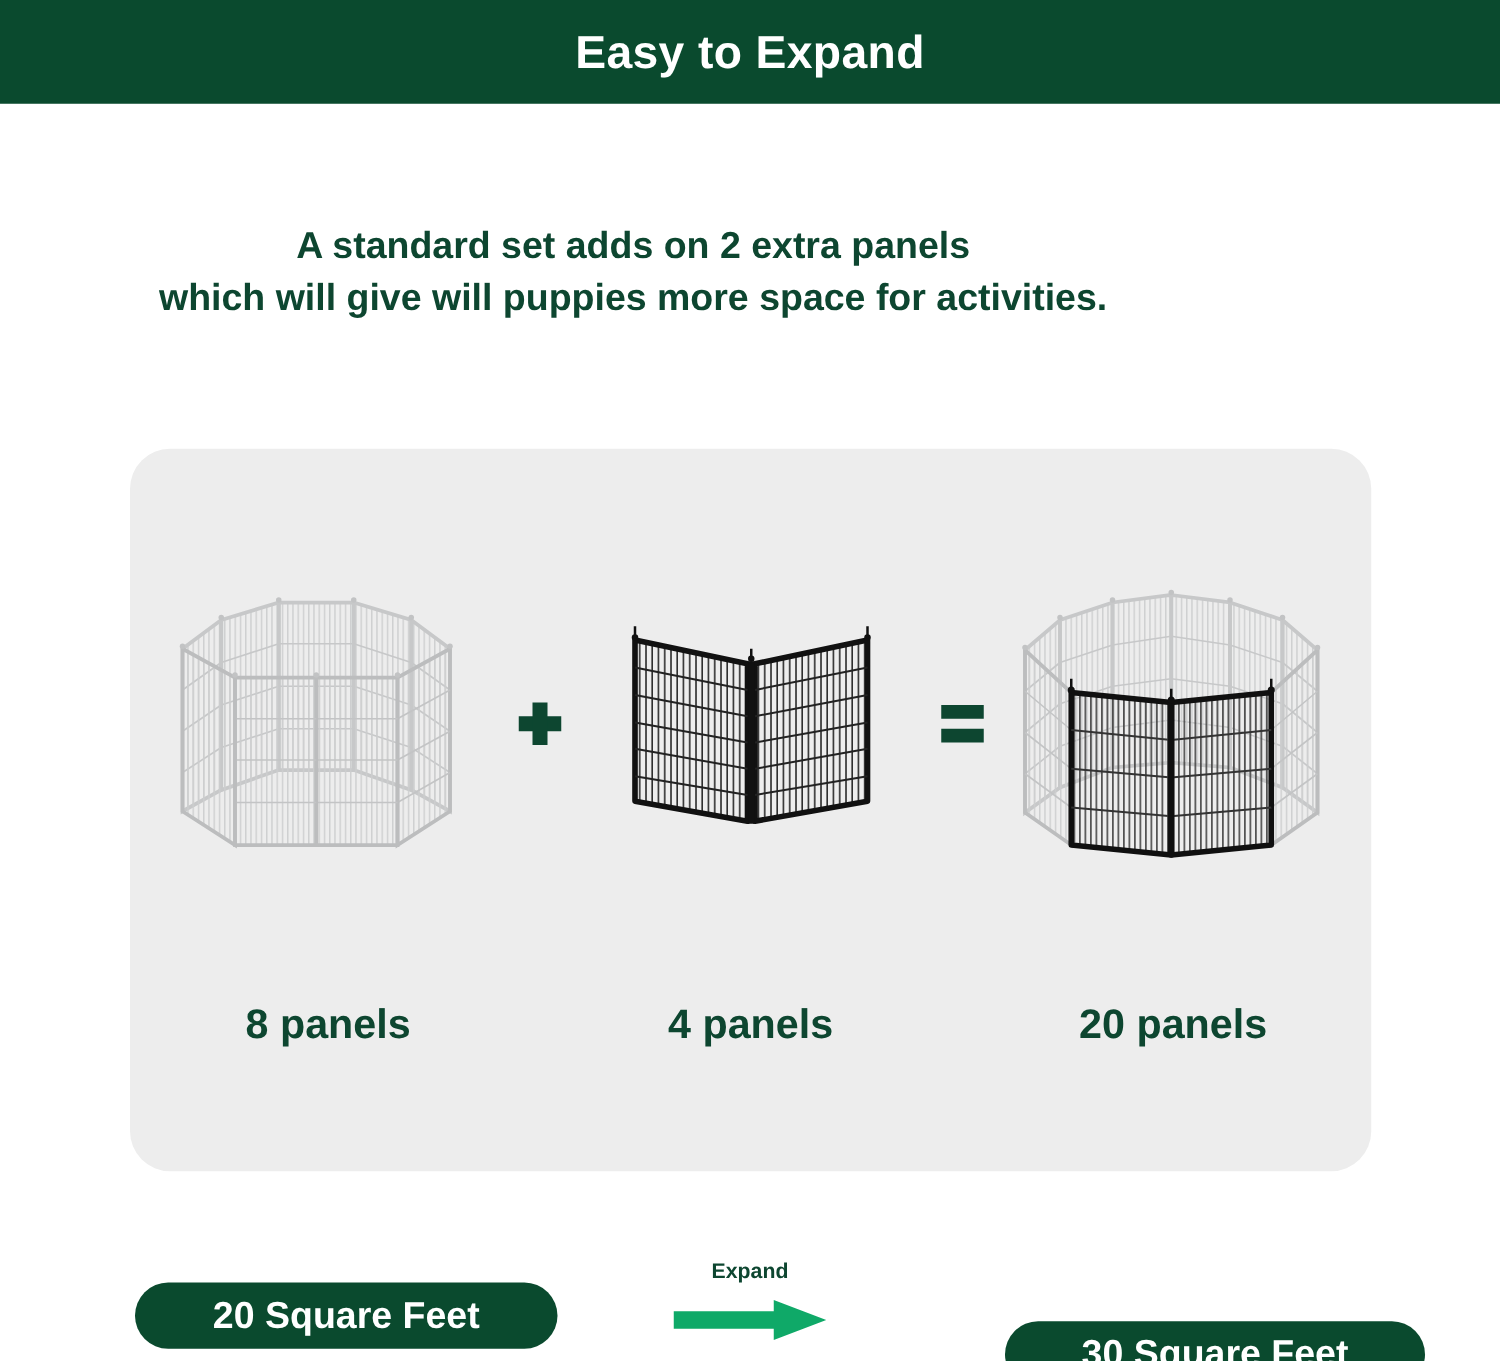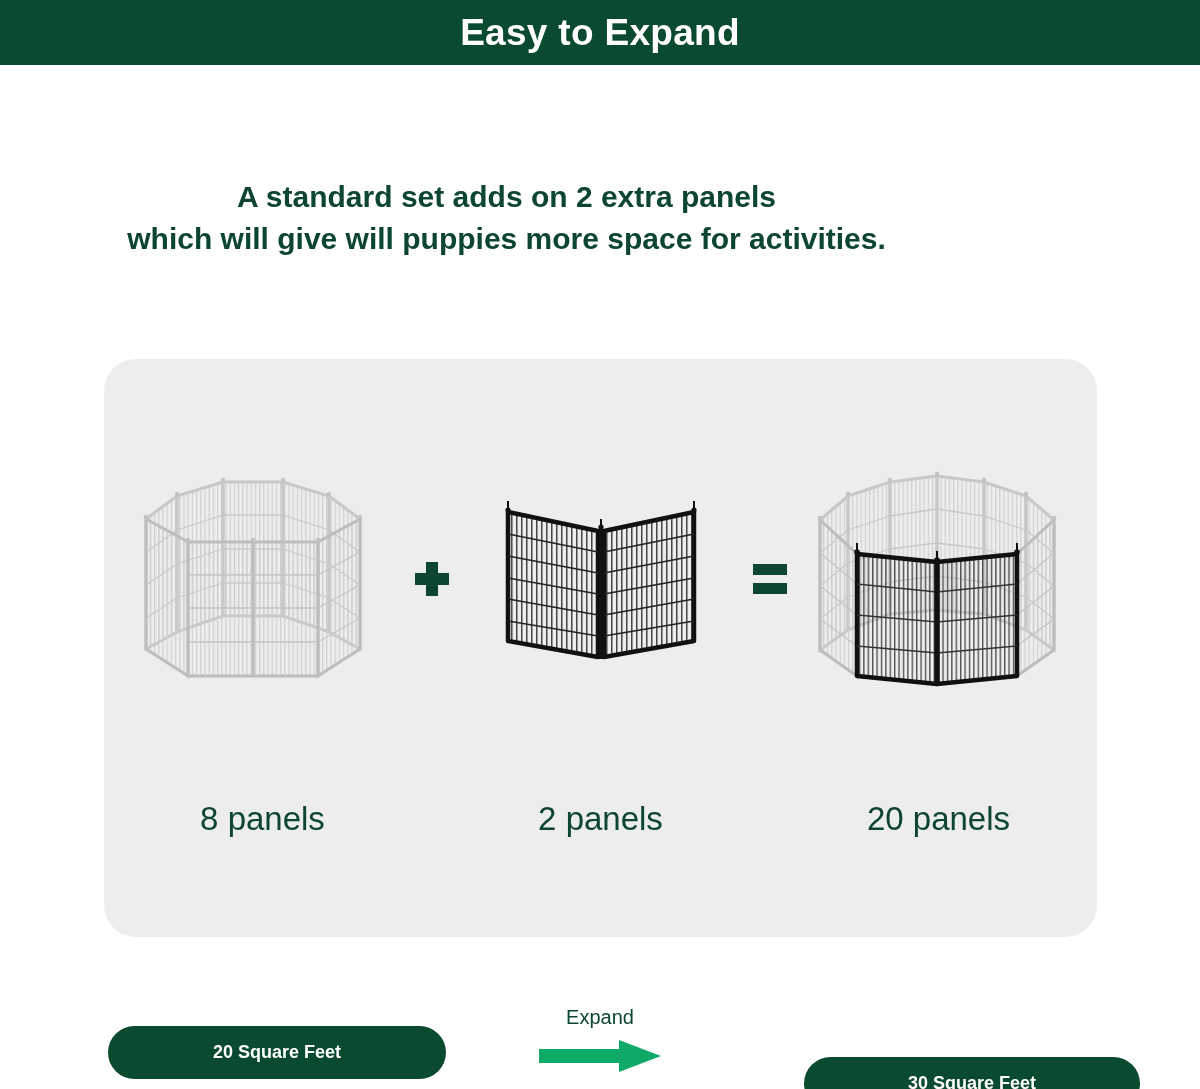--- a/index.html
+++ b/index.html
@@ -18,21 +18,21 @@
     height: 1089px;
     background: #ffffff;
   }
 
   
   .header-banner {
     position: absolute;
     left: 0;
     top: 0;
     width: 1200px;
-    height: 65px;
+    height: 83px;
     background: #0a4a2e;
     display: flex;
     align-items: center;
     justify-content: center;
   }
   .header-title {
     color: #ffffff;
     font-size: 37px;
     font-weight: bold;
     letter-spacing: 0.3px;
@@ -130,21 +130,21 @@
     height: 60px;
     display: flex;
     align-items: center;
     justify-content: center;
   }
   .label-cell {
     width: 268px;
     text-align: center;
     color: #0d4630;
     font-size: 33px;
-    font-weight: normal;
+    font-weight: bold;
   }
   .label-gap { width: 70px; }
 
   
   .bottom-row {
     position: absolute;
     left: 0;
     top: 1000px;
     width: 1200px;
     height: 89px;
@@ -152,38 +152,38 @@
   .pill {
     position: absolute;
     top: 26px;
     height: 53px;
     background: #0a4a2e;
     border-radius: 27px;
     display: flex;
     align-items: center;
     justify-content: center;
     color: #ffffff;
-    font-size: 18px;
+    font-size: 30px;
     font-weight: bold;
     padding: 0 30px;
   }
   .pill-left  { left: 108px; width: 338px; }
   .pill-right { left: 804px; width: 336px; margin-top: 31px; }
 
   .expand-group {
     position: absolute;
     left: 470px;
     top: 2px;
     width: 260px;
     text-align: center;
   }
   .expand-label {
     color: #0d4630;
-    font-size: 20px;
-    font-weight: normal;
+    font-size: 17px;
+    font-weight: bold;
     line-height: 30px;
   }
   .expand-arrow {
     margin-top: 6px;
     display: flex;
     justify-content: center;
   }
 
   
   .art { display: block; }
@@ -398,21 +398,21 @@
             <line x1="211" y1="81" x2="211" y2="91" stroke="#101010" stroke-width="2"></line>
             <line x1="131" y1="89" x2="131" y2="99" stroke="#101010" stroke-width="2"></line>
           </g>
         </svg>
       </div>
     </div>
 
     <div class="labels">
       <div class="label-cell">8 panels</div>
       <div class="label-gap"></div>
-      <div class="label-cell">2 panels</div>
+      <div class="label-cell">4 panels</div>
       <div class="label-gap"></div>
       <div class="label-cell">20 panels</div>
     </div>
 
   </div>
 
   <div class="bottom-row">
 
     <div class="pill pill-left">20 Square Feet</div>
 

